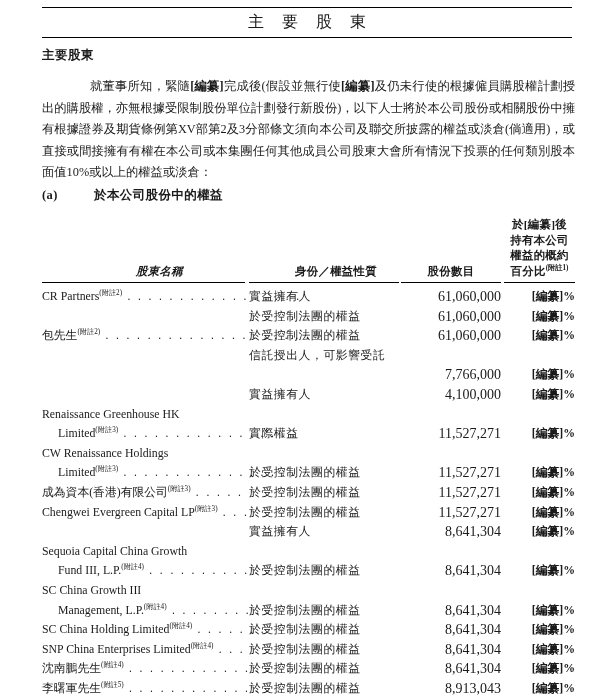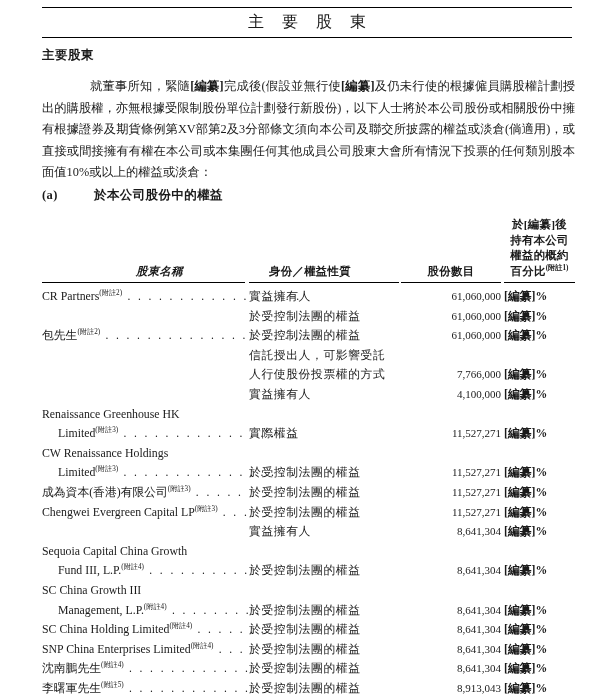--- a/index.html
+++ b/index.html
@@ -93,21 +93,21 @@
   .th {
     position: absolute;
     bottom: 3px;
     text-align: center;
     font-weight: bold;
     font-size: 11.4px;
     line-height: 15.5px;
     letter-spacing: 0.3px;
   }
   .th-name  { left: 16px;   width: 203px; font-style: italic; }
-  .th-cap   { left: 193px; width: 150px; }
+  .th-cap   { left: 219px; width: 150px; }
   .th-num   { left: 359px; width: 100px; }
   .th-pct   { left: 462px; width: 71px;  bottom: 3px; }
 
   .hrules { position: relative; height: 1px; }
   .hr {
     position: absolute;
     top: 0;
     border-top: 1px solid #000;
     height: 0;
   }
@@ -141,27 +141,27 @@
     width: 152px;
     font-size: 11.8px;
     letter-spacing: 0.6px;
     white-space: nowrap;
   }
   .c-num {
     position: absolute;
     left: 350px; top: 0;
     width: 109px;
     text-align: right;
-    font-size: 11px;
+    font-size: 14px;
   }
   .c-pct {
     position: absolute;
     left: 462px; top: 0;
     width: 71px;
-    text-align: left;
+    text-align: right;
     font-size: 11.8px;
     font-weight: bold;
   }
   sup {
     font-size: 7.2px;
     vertical-align: super;
     line-height: 0;
     letter-spacing: 0;
   }
 </style>
@@ -222,21 +222,20 @@
           <div class="c-pct">[編纂]%</div>
         </div>
         <div class="row">
           <div class="c-name"></div>
           <div class="c-cap">信託授出人，可影響受託</div>
           <div class="c-num"></div>
           <div class="c-pct"></div>
         </div>
         <div class="row">
           <div class="c-name"></div>
-          <div class="c-cap">人行使股份投票權的方式</div>
           <div class="c-num">7,766,000</div>
           <div class="c-pct">[編纂]%</div>
         </div>
         <div class="row">
           <div class="c-name"></div>
           <div class="c-cap">實益擁有人</div>
           <div class="c-num">4,100,000</div>
           <div class="c-pct">[編纂]%</div>
         </div>
         <div class="row">

